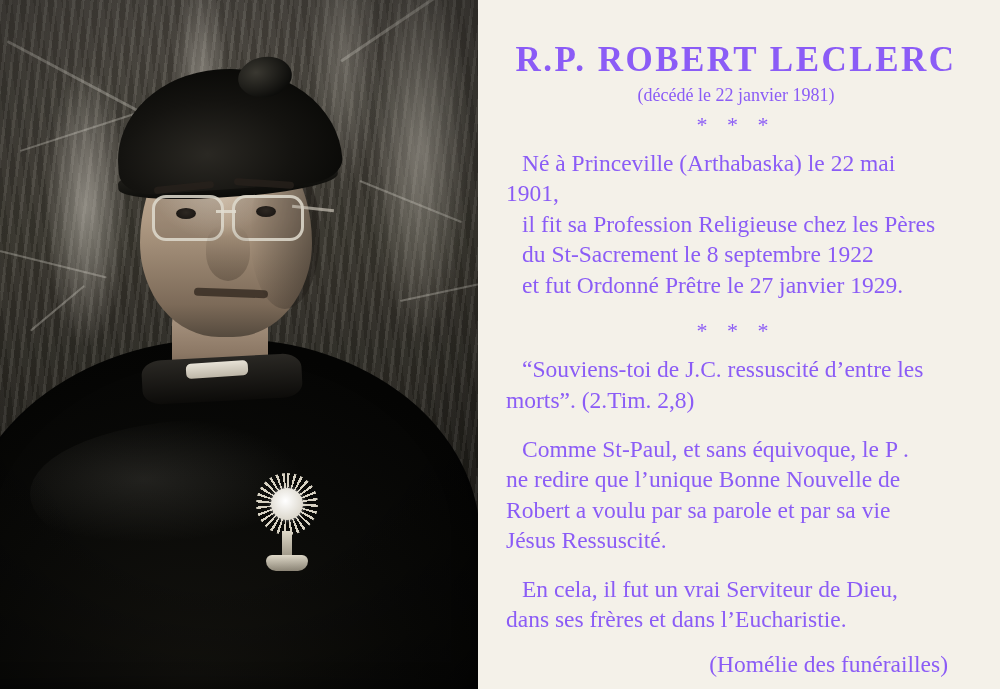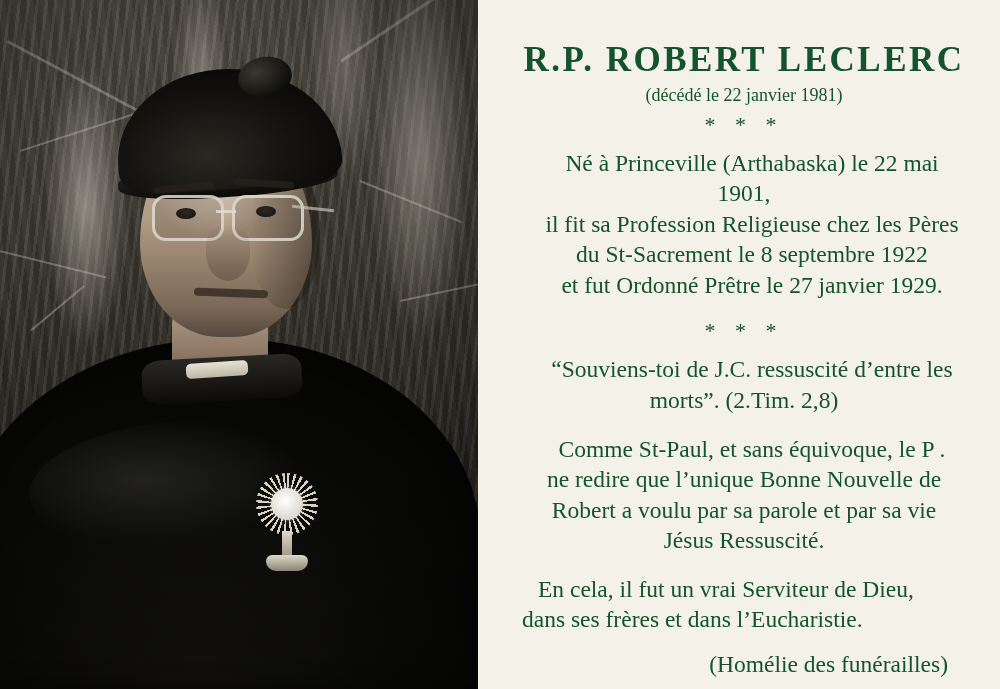--- a/index.html
+++ b/index.html
@@ -246,23 +246,23 @@
     width: 42px; height: 16px;
     background: linear-gradient(180deg, #ded8c8, #8e8778);
     border-radius: 6px 6px 10px 10px;
   }
 
   
   .text-pane {
     position: relative;
     flex: 1 1 auto;
     background: #f4f1e9;
-    padding: 26px 34px 10px 44px;
+    padding: 26px 34px 10px 28px;
     box-sizing: border-box;
-    color: #14532d;
+    color: #8b5cf6;
   }
   .name {
     text-align: center;
     font-size: 35px;
     font-weight: bold;
     letter-spacing: 2.5px;
     line-height: 1.05;
     margin: 16px 0 6px 0;
     white-space: nowrap;
   }
@@ -278,21 +278,20 @@
     margin: 6px 0 10px 0;
   }
   .para {
     font-size: 23.5px;
     line-height: 1.30;
     margin: 0 0 2px 0;
     text-indent: 0;
   }
   .para.block {
     margin-bottom: 18px;
-    text-align: center;
   }
   .homily {
     font-size: 23.5px;
     text-align: right;
     padding-right: 18px;
     margin-top: 16px;
   }
   .l { display: block; }
   .l.ind { text-indent: 16px; }
 </style>

